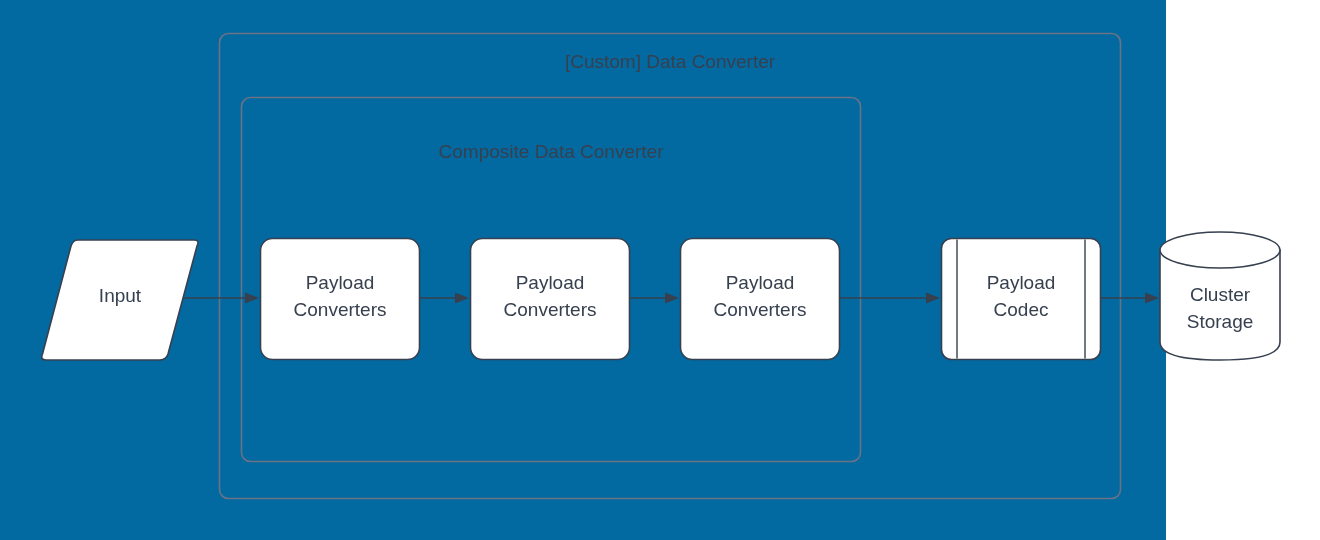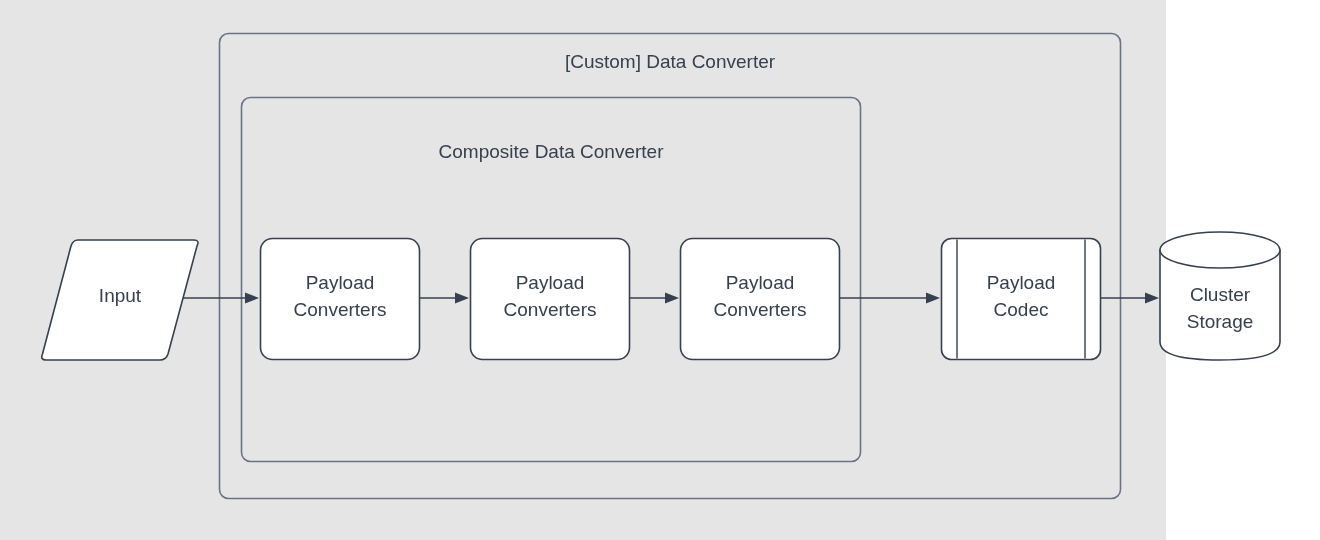--- a/index.html
+++ b/index.html
@@ -10,21 +10,21 @@
   body {
     width: 1320px;
     height: 540px;
     font-family: "Liberation Sans", sans-serif;
     overflow: hidden;
   }
   #diagram-root {
     position: relative;
     width: 1166px;
     height: 540px;
-    background: #e5e5e5;
+    background: #0369a1;
   }
   #diagram-svg {
     position: absolute;
     top: 0;
     left: 0;
     width: 1320px;
     height: 540px;
     display: block;
   }
   .shape-stroke {

